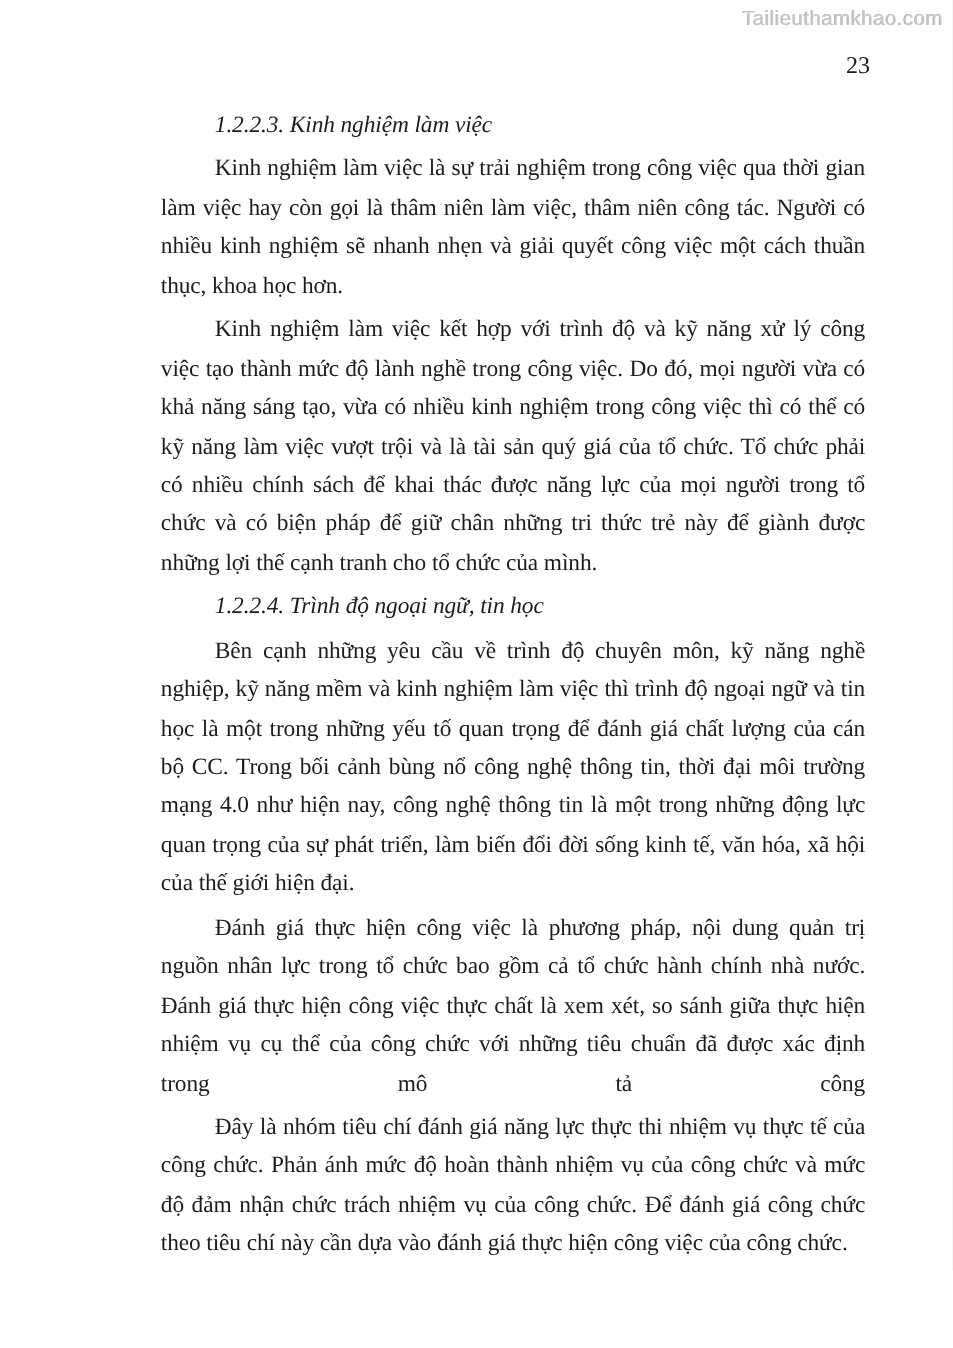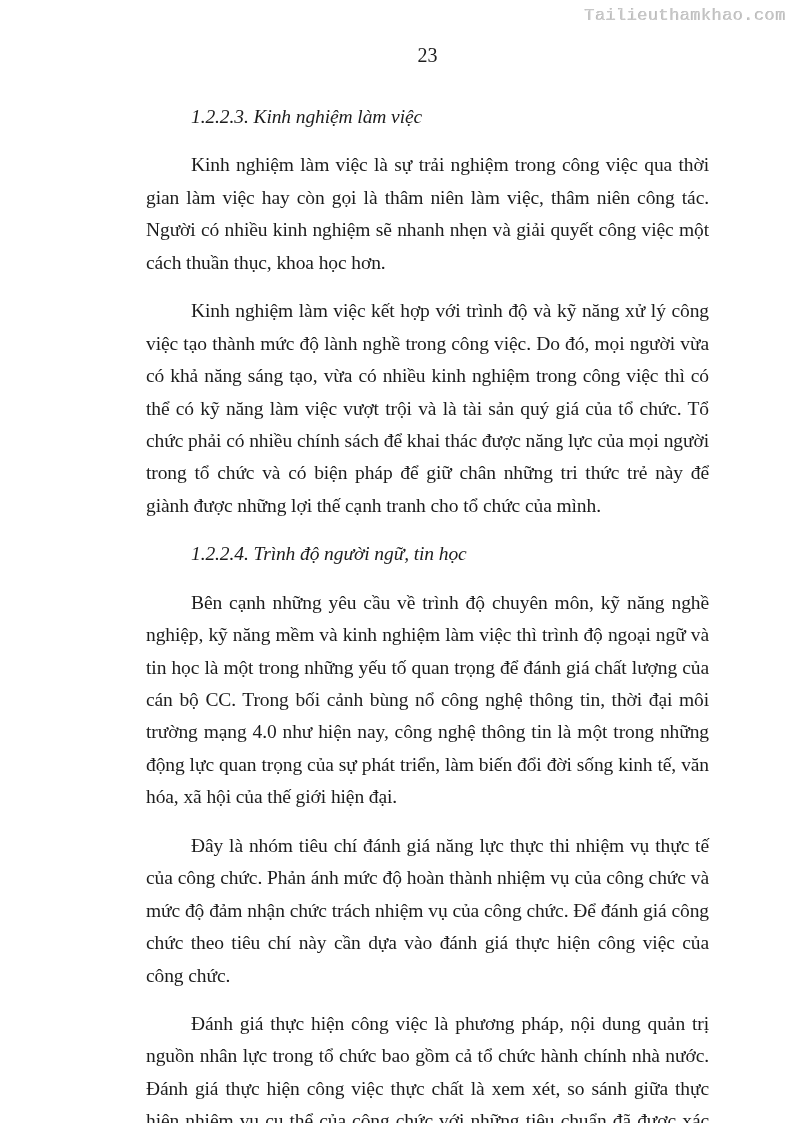--- a/index.html
+++ b/index.html
@@ -12,50 +12,50 @@
     width: 794px;
     height: 1123px;
     margin: 0 auto;
     background: #ffffff;
     overflow: hidden;
   }
   .watermark {
     position: absolute;
     top: 6px;
     right: 8px;
-    font-family: Liberation Mono, monospace;
+    font-family: Liberation Sans, sans-serif;
     font-size: 17px;
     letter-spacing: 0.4px;
     color: #c7c7c7;
     text-shadow: 1px 1px 0 #ffffff, -0.5px -0.5px 0 #ababab;
     user-select: none;
   }
   .page-number {
     position: absolute;
     top: 44px;
     left: 130px;
     width: 595px;
-    text-align: center;
+    text-align: right;
     font-family: "Liberation Serif", "DejaVu Serif", serif;
     font-size: 20px;
     color: #1c1c1c;
   }
   .content {
     position: absolute;
     top: 85px;
     left: 130px;
     width: 595px;
     font-family: "Liberation Serif", "DejaVu Serif", serif;
     font-size: 19.5px;
     line-height: 32.43px;
     color: #1c1c1c;
     letter-spacing: -0.1px;
   }
   .content p {
-    margin: 16px;
+    margin: 4px;
     padding: 0;
     text-indent: 45px;
   }
   .heading {
     font-style: italic;
     text-align: left;
   }
   .para {
     text-align: justify;
     font-family: Liberation Serif, serif;
@@ -76,24 +76,24 @@
   <div class="page-number">23</div>
 
   <div class="content">
 
     <p class="heading">1.2.2.3. Kinh nghiệm làm việc</p>
 
     <p class="para">Kinh nghiệm làm việc là sự trải nghiệm trong công việc qua thời gian làm việc hay còn gọi là thâm niên làm việc, thâm niên công tác. Người có nhiều kinh nghiệm sẽ nhanh nhẹn và giải quyết công việc một cách thuần thục, khoa học hơn.</p>
 
     <p class="para">Kinh nghiệm làm việc kết hợp với trình độ và kỹ năng xử lý công việc tạo thành mức độ lành nghề trong công việc. Do đó, mọi người vừa có khả năng sáng tạo, vừa có nhiều kinh nghiệm trong công việc thì có thể có kỹ năng làm việc vượt trội và là tài sản quý giá của tổ chức. Tổ chức phải có nhiều chính sách để khai thác được năng lực của mọi người trong tổ chức và có biện pháp để giữ chân những tri thức trẻ này để giành được những lợi thế cạnh tranh cho tổ chức của mình.</p>
 
-    <p class="heading">1.2.2.4. Trình độ người ngữ, tin học</p>
+    <p class="heading">1.2.2.4. Trình độ ngoại ngữ, tin học</p>
 
     <p class="para">Bên cạnh những yêu cầu về trình độ chuyên môn, kỹ năng nghề nghiệp, kỹ năng mềm và kinh nghiệm làm việc thì trình độ ngoại ngữ và tin học là một trong những yếu tố quan trọng để đánh giá chất lượng của cán bộ CC. Trong bối cảnh bùng nổ công nghệ thông tin, thời đại môi trường mạng 4.0 như hiện nay, công nghệ thông tin là một trong những động lực quan trọng của sự phát triển, làm biến đổi đời sống kinh tế, văn hóa, xã hội của thế giới hiện đại.</p>
 
 
+    <p class="para para-cut">Đánh giá thực hiện công việc là phương pháp, nội dung quản trị nguồn nhân lực trong tổ chức bao gồm cả tổ chức hành chính nhà nước. Đánh giá thực hiện công việc thực chất là xem xét, so sánh giữa thực hiện nhiệm vụ cụ thể của công chức với những tiêu chuẩn đã được xác định trong mô tả công</p>
+
     <p class="para">Đây là nhóm tiêu chí đánh giá năng lực thực thi nhiệm vụ thực tế của công chức. Phản ánh mức độ hoàn thành nhiệm vụ của công chức và mức độ đảm nhận chức trách nhiệm vụ của công chức. Để đánh giá công chức theo tiêu chí này cần dựa vào đánh giá  thực hiện công việc của công chức.</p>
-
-    <p class="para para-cut">Đánh giá thực hiện công việc là phương pháp, nội dung quản trị nguồn nhân lực trong tổ chức bao gồm cả tổ chức hành chính nhà nước. Đánh giá thực hiện công việc thực chất là xem xét, so sánh giữa thực hiện nhiệm vụ cụ thể của công chức với những tiêu chuẩn đã được xác định trong mô tả công</p>
 
   </div>
 
 </div>
 
 </body></html>

